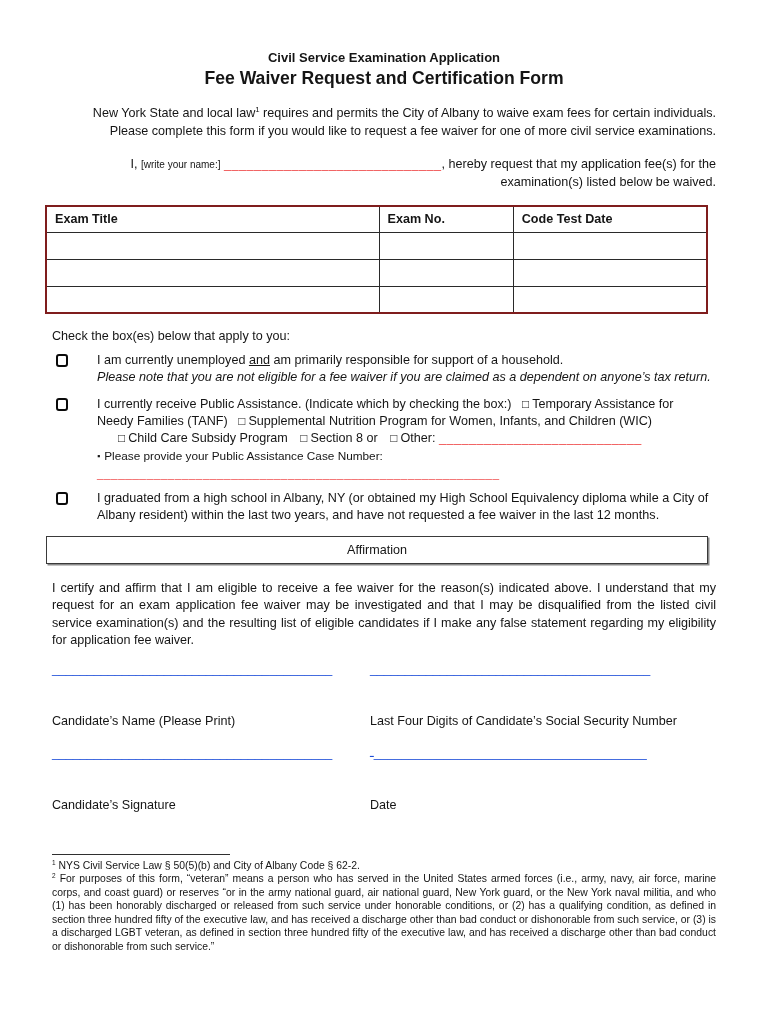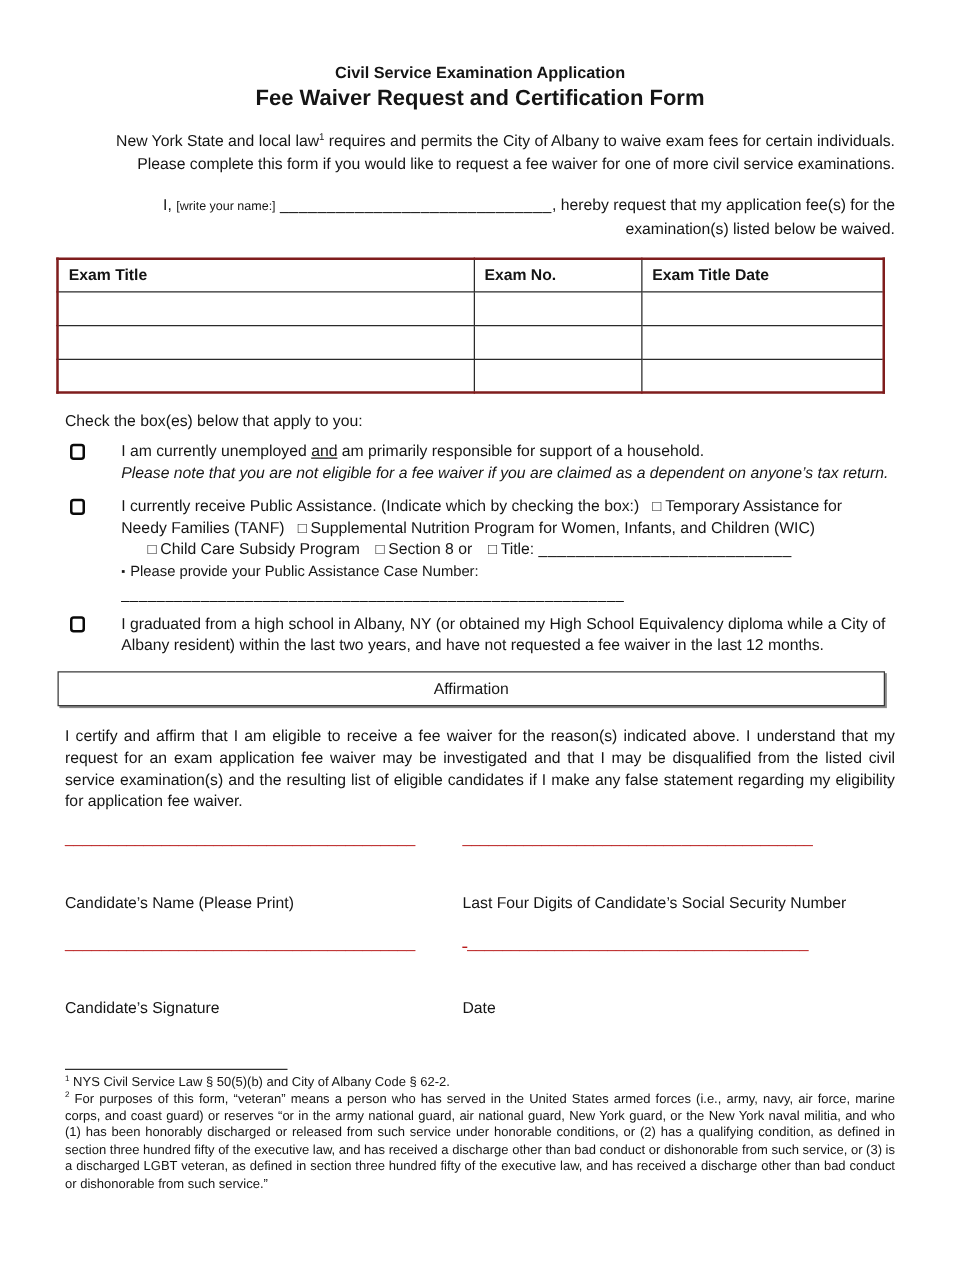--- a/index.html
+++ b/index.html
@@ -15,21 +15,21 @@
   .content { padding:49px 54px 0 52px; }
 
   .title1 { font-size:13px; font-weight:bold; text-align:center; line-height:17px; }
   .title2 { font-size:17.6px; font-weight:bold; text-align:center; line-height:24px; }
 
   p, .body-text { font-size:12.6px; line-height:17.5px;text-align:right; }
 
   .intro { margin-top:15px; }
   .request-line { margin-top:16px; }
   .bracket-small { font-size:10px; }
-  .blank { color:#000000; letter-spacing:0.5px; white-space:nowrap; }
+  .blank { color:#ef4444; letter-spacing:0.5px; white-space:nowrap; }
 
   table.exam {
     margin-top:14px; margin-left:-7px;
     width:663px;
     border-collapse:collapse;
     border:2px solid #7f1d1d;
   }
   table.exam th, table.exam td { border:1.4px solid #2a2a2a; }
   table.exam th {
     font-size:12.6px; text-align:left; font-weight:bold;
@@ -72,21 +72,21 @@
     text-align:center;
     font-size:12.6px; line-height:26px;
   }
   .certify { margin-top:16px; text-align:justify; }
 
   .sig-row { display:flex; }
   .sig-row-1 { margin-top:11px; }
   .sig-row-2 { margin-top:15px; }
   .sig-col-left { width:318px; }
   .sig-col-right { flex:1; }
-  .sig-line { font-size:12.6px; line-height:17px; color:#b91c1c; white-space:nowrap; }
+  .sig-line { font-size:12.6px; line-height:17px; color:#1d4ed8; white-space:nowrap; }
   .sig-label { font-size:12.6px; line-height:17.5px;margin-top:35px; }
 
   .footnotes { margin-top:39px; }
   .fn-divider { width:178px; border-top:1.6px solid #2f2f2f; margin-bottom:4px; }
   .fn { font-size:10.4px; line-height:13.5px; }
   .fn2 { text-align:justify; }
 </style>
 </head>
 <body>
 
@@ -98,21 +98,21 @@
 
     <p class="intro"><span>New York State and local law</span><sup>1</sup><span> requires and permits the City of Albany to waive exam fees for certain individuals. Please complete this form if you would like to request a fee waiver for one of more civil service examinations.</span></p>
 
     <p class="request-line"><span>I,</span> <span class="bracket-small">[write your name:]</span> <span class="blank">_____________________________</span><span>, hereby request that my application fee(s) for the examination(s) listed below be waived.</span></p>
 
     <table class="exam">
       <thead>
         <tr>
           <th class="col-title">Exam Title</th>
           <th class="col-no">Exam No.</th>
-          <th class="col-date">Exam Title Date</th>
+          <th class="col-date">Code Test Date</th>
         </tr>
       </thead>
       <tbody>
         <tr>
           <td></td>
           <td></td>
           <td></td>
         </tr>
         <tr>
           <td></td>
@@ -138,21 +138,21 @@
     </div>
 
     <div class="check-item item2">
       <span class="cb"></span>
       <div class="check-text">
         <span>I currently receive Public Assistance. (Indicate which by checking the box:)</span>
         <span class="ibox gap-s">□</span><span>Temporary Assistance for Needy Families (TANF)</span>
         <span class="ibox gap-s">□</span><span>Supplemental Nutrition Program for Women, Infants, and Children (WIC)</span>
         <span class="ibox gap-l">□</span><span>Child Care Subsidy Program</span>
         <span class="ibox gap-m">□</span><span>Section 8 or</span>
-        <span class="ibox gap-m">□</span><span>Title:</span>
+        <span class="ibox gap-m">□</span><span>Other:</span>
         <span class="blank">___________________________</span>
         <div class="case-line">
           <span class="bullet">▪</span><span>Please provide your Public Assistance Case Number:</span> <span class="blank">_________________________________________________________</span>
         </div>
       </div>
     </div>
 
 
     <div class="check-item item4">
       <span class="cb"></span>

